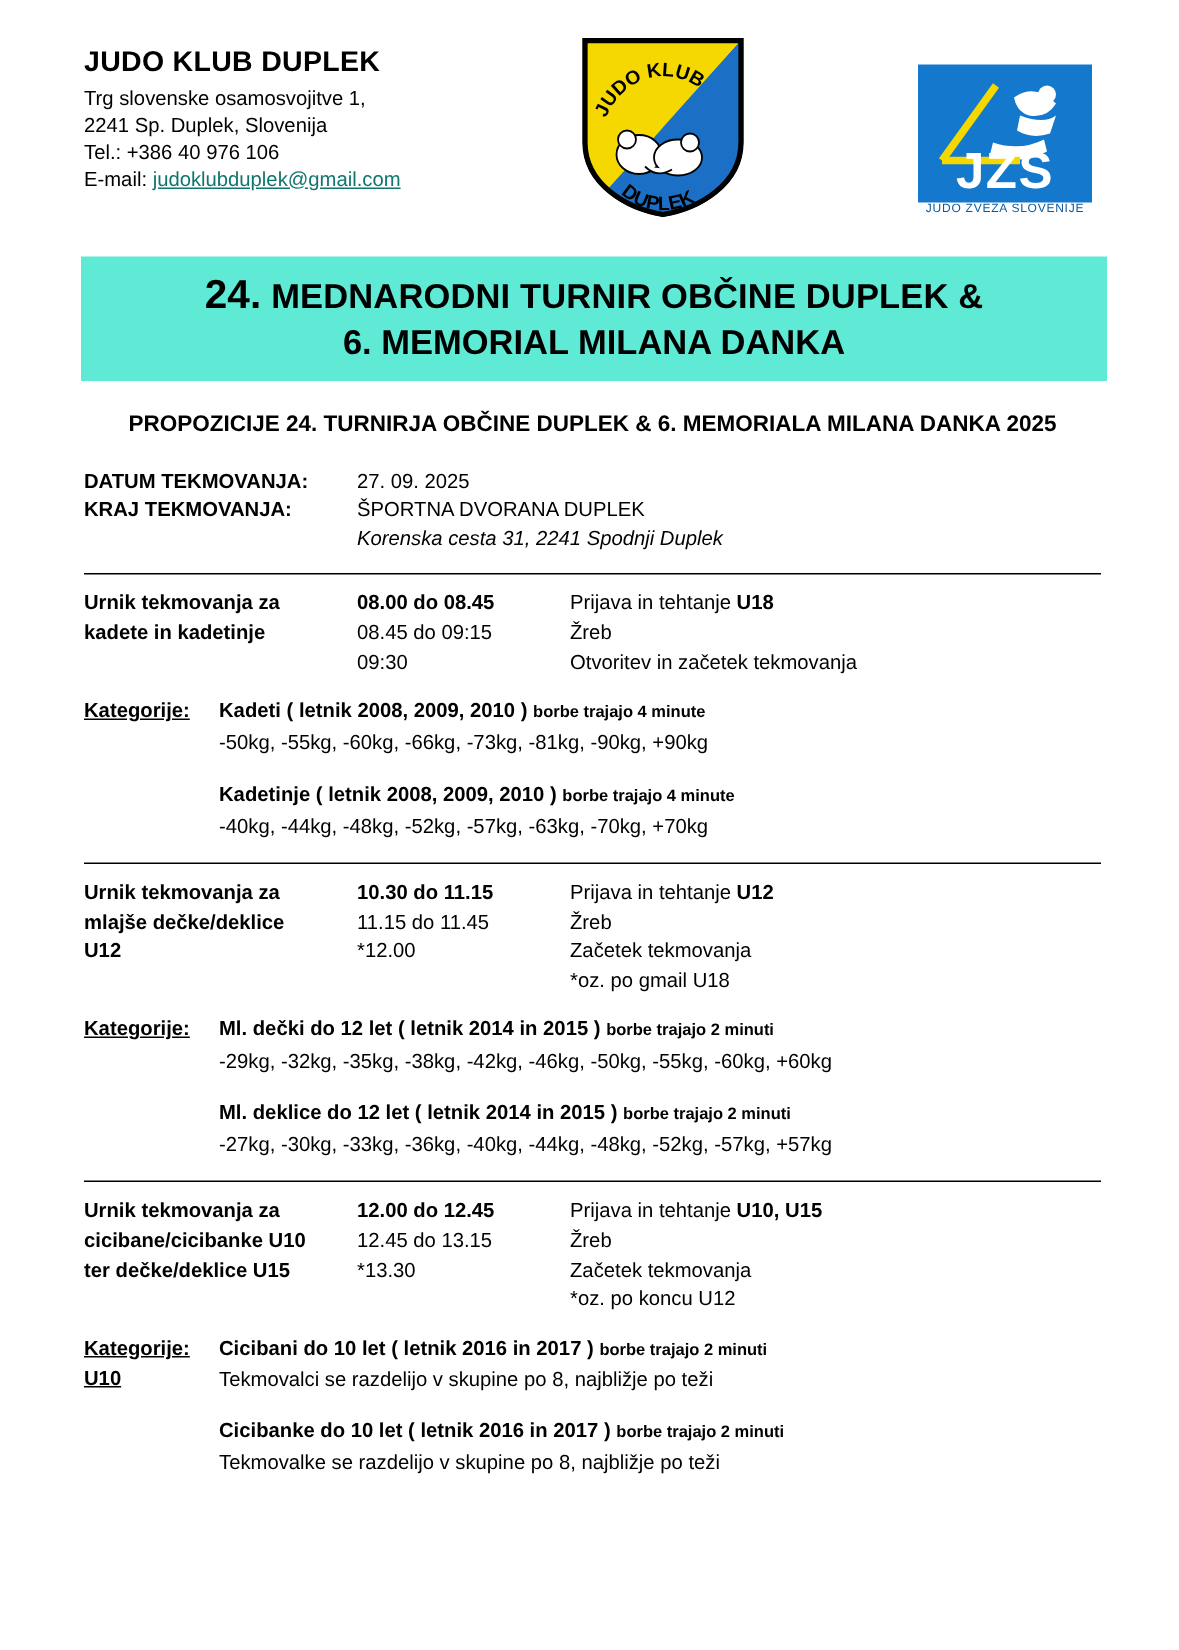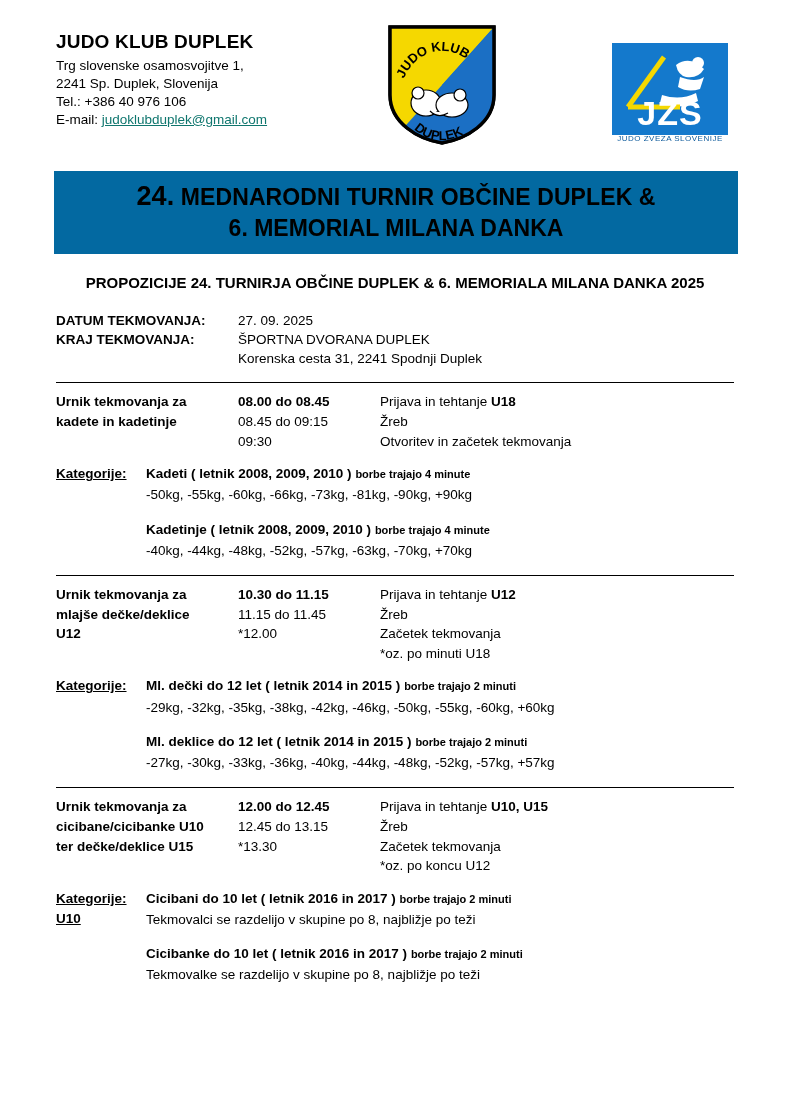--- a/index.html
+++ b/index.html
@@ -62,21 +62,21 @@
   .jzs {
     position: relative;
     width: 128px;
     height: 126px;
     margin-top: 6px;
   }
   .jzs svg { display: block; }
 
   
   .banner {
-    background: #0369a1;
+    background: #5eead4;
     margin: 16px -4px 0 -2px;
     padding: 10px 12px 12px 12px;
     text-align: center;
   }
   .banner-line1 {
     font-size: 23px;
     font-weight: bold;
     letter-spacing: 0.1px;
     white-space: nowrap;
   }
@@ -107,20 +107,21 @@
     display: flex;
   }
   .date-label {
     font-weight: bold;
     width: 182px;
     flex: 0 0 182px;
   }
   .date-value { }
   .date-sub {
     margin-left: 182px;
+    font-style: italic;
   }
 
   
   .rule {
     border: none;
     border-top: 1.6px solid #000;
     margin: 14px 0 0 0;
   }
 
   
@@ -304,21 +305,21 @@
       </div>
       <div class="sched-mid">
         <div class="b">10.30 do 11.15</div>
         <div>11.15 do 11.45</div>
         <div>*12.00</div>
       </div>
       <div class="sched-right">
         <div><span>Prijava in tehtanje </span><span class="b">U12</span></div>
         <div>Žreb</div>
         <div>Začetek tekmovanja</div>
-        <div>*oz. po minuti U18</div>
+        <div>*oz. po gmail U18</div>
       </div>
     </div>
 
     <div class="cats">
       <div class="cats-label">Kategorije:</div>
       <div class="cats-body">
         <div class="cat-head"><span>Ml. dečki do 12 let ( letnik 2014 in 2015 )</span> <span class="small">borbe trajajo 2 minuti</span></div>
         <div class="cat-weights">-29kg, -32kg, -35kg, -38kg, -42kg, -46kg, -50kg, -55kg, -60kg, +60kg</div>
         <div class="cat-group2">
           <div class="cat-head"><span>Ml. deklice do 12 let ( letnik 2014 in 2015 )</span> <span class="small">borbe trajajo 2 minuti</span></div>

